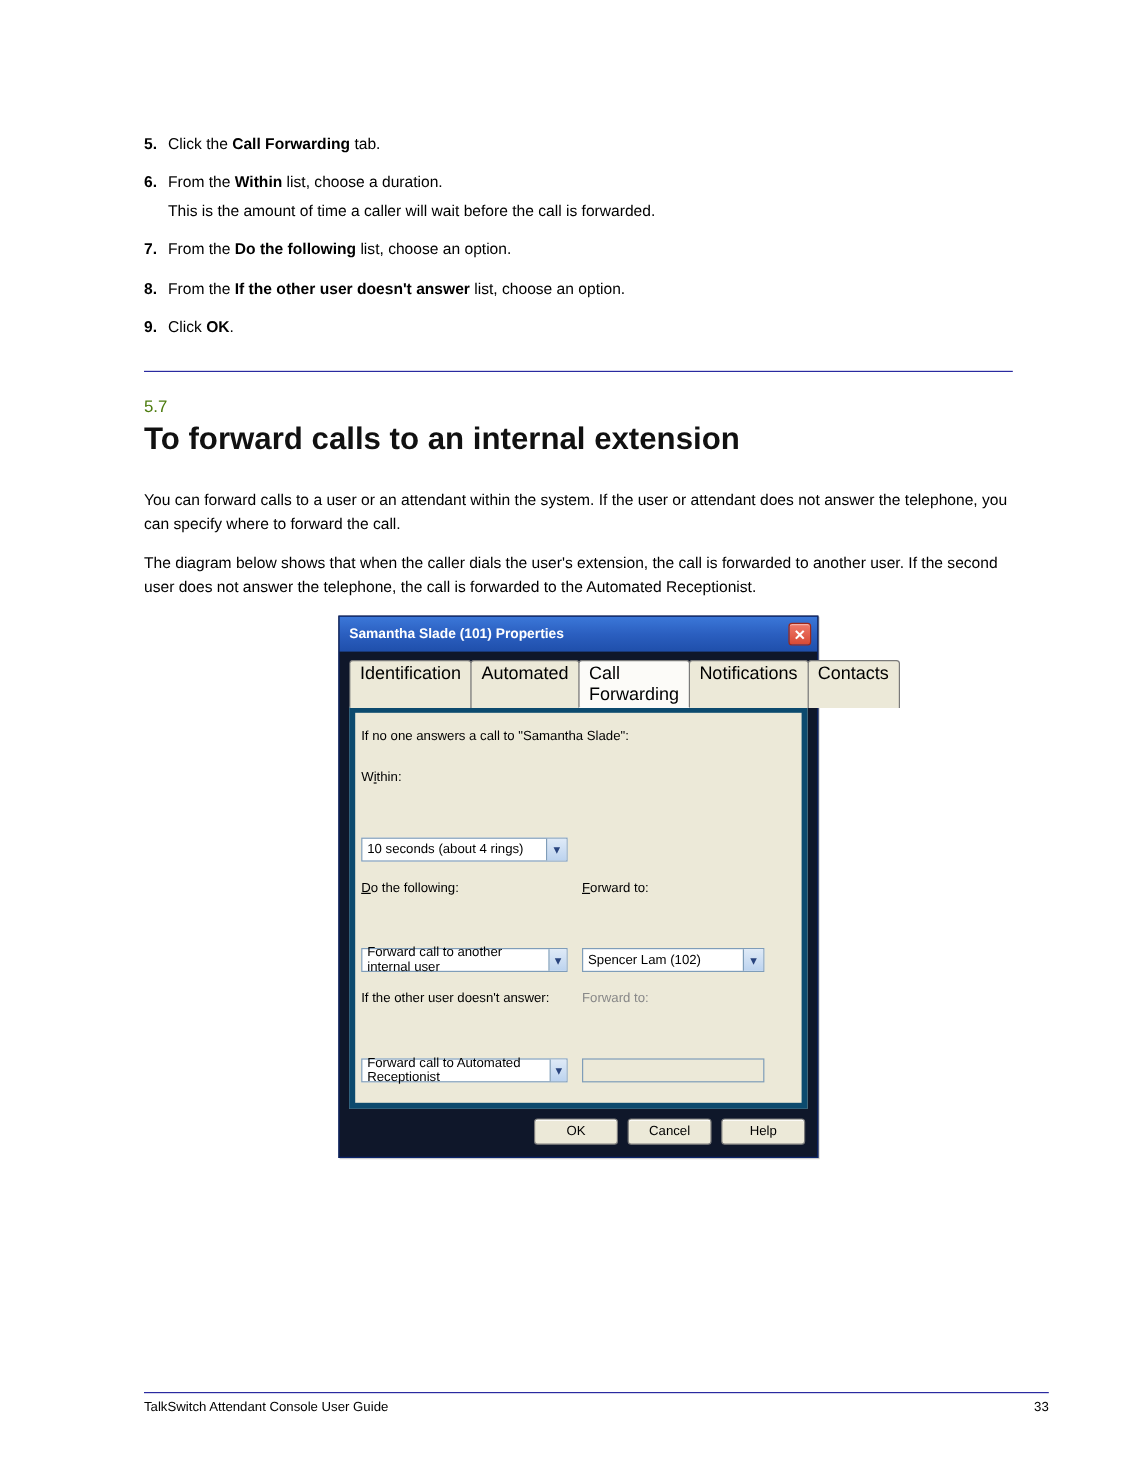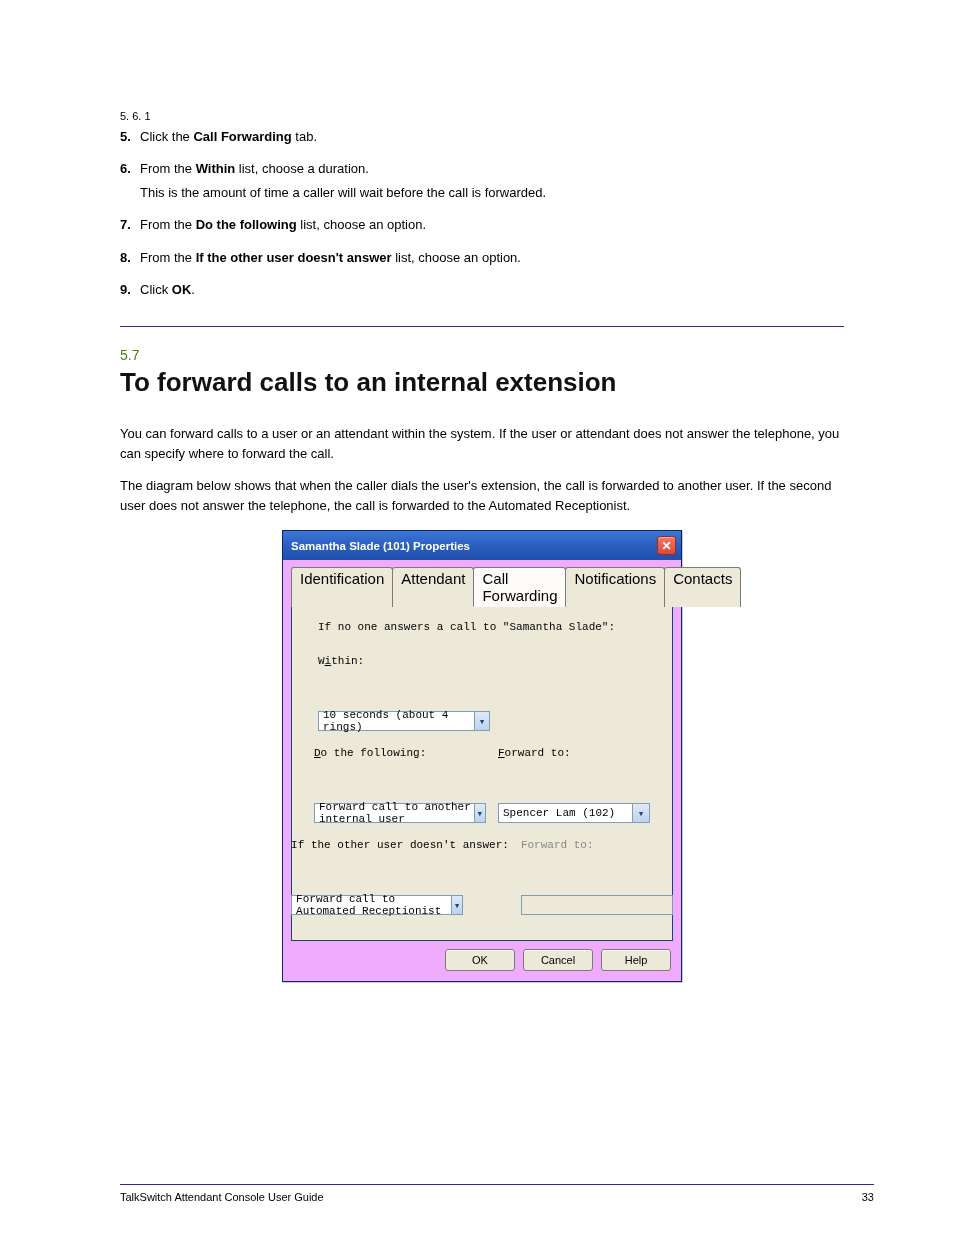--- a/index.html
+++ b/index.html
@@ -23,21 +23,21 @@
   .bold { font-weight: bold; }
   .hr { border: 0; border-top: 1.5px solid #2a2aa0; margin: 26px 0 20px 0; }
   .h2-num { font-size: 14px; color: #4d7c0f; margin-bottom: 4px; }
   .h2 { font-family: Liberation Sans, sans-serif; font-size: 26px; font-weight: bold; margin: 0 0 26px 0; color: #111; }
   .body-text { font-size: 13px; line-height: 1.55; margin-bottom: 12px; }
 
   
   .dialog-wrap { display:flex; justify-content:center; margin-top: 14px; }
   .dialog {
     width: 400px;
-    background: #f0abfc;
+    background: #0f172a;
     border: 1px solid #0a246a;
     box-shadow: 1px 1px 0 rgba(0,0,0,.2);
     font-family: Tahoma, Arial, sans-serif;
     font-size: 11px;
     color: #000;
   }
   .titlebar {
     background: linear-gradient(#3b77d8, #2b5fc0 50%, #1f4fab);
     color: #fff;
     font-weight: bold;
@@ -63,77 +63,75 @@
     font-size: 15px;
     position: relative;
     top: 1px;
     border-radius: 3px 3px 0 0;
     margin-right: -1px;
   }
   .tab.active { background: #fcfbf8; z-index:2; border-bottom: 1px solid #fcfbf8; }
   .tab.inactive { background:#ece9d8; color:#000; }
   .tabpanel {
     margin: 0 8px 8px 8px;
-    border: 1px solid #0c4a6e;
+    border: 5px solid #0c4a6e;
     background: #ece9d8;
     height: 335px;
-    padding: 14px 26px;
-    font-family: Liberation Mono, monospace;
+    padding: 14px 5px;
   }
   .dlabel { font-size: 11px; margin-bottom: 3px; }
   .dlabel .und { text-decoration: underline; }
   .dselect {
     width: 172px; height: 20px;
     border: 1px solid #7f9db9;
     background:#fff;
     display:flex; align-items:center; justify-content:space-between;
     padding: 0 0 0 4px;
     font-size: 11px;
     margin-top: 44px;
   }
   .dselect .arrow {
     width: 17px; height: 18px;
     background: linear-gradient(#dfeaf7,#bcd3ef);
     border-left: 1px solid #7f9db9;
     display:flex; align-items:center; justify-content:center;
     color: #29447e;
   }
   .dselect.wide { width: 152px; }
-  .row2 { display:flex; gap: 12px; justify-content: center; }
+  .row2 { display:flex; gap: 12px; }
   .col { flex: 0 0 auto; }
   .dselect.disabled { background:#ece9d8; color:#888; }
   .disabled-label { color:#888; }
   .buttonrow {
     display:flex; justify-content:flex-end; gap: 8px;
     padding: 0 10px 10px 0;
   }
   .winbtn {
     min-width: 70px; height: 22px;
     border: 1px solid #7a7a7a;
     background: #ece9d8;
     font-size: 11px;
     border-radius: 3px;
     box-shadow: inset 0 1px 0 #fff;
     display:flex; align-items:center; justify-content:center;
     padding: 0 10px;
   }
   .footer {
     position: absolute;
-    left: 120px; right: 80px; bottom: 32px;
+    left: 120px; right: 80px; bottom: 56px;
     font-size: 11px; color:#000;
   }
   .footer .ln { border-top: 1.5px solid #2a2aa0; margin-bottom: 6px; }
   .footer .row { display:flex; justify-content:space-between; }
 </style>
 </head>
 <body>
 
 <div class="page">
 
-  <div class="section-num-small">5. 6. 1</div>
 
   <div class="step-list">
     <div class="step">
       <span class="num">5.</span><span>Click the </span><span class="bold">Call Forwarding</span><span> tab.</span>
     </div>
     <div class="step">
       <span class="num">6.</span><span>From the </span><span class="bold">Within</span><span> list, choose a duration.</span>
       <div class="sub">This is the amount of time a caller will wait before the call is forwarded.</div>
     </div>
     <div class="step">
@@ -159,21 +157,21 @@
     <div class="dialog">
       <div class="titlebar">
         <span>Samantha Slade (101) Properties</span>
         <div class="closebtn">
           <span>✕</span>
         </div>
       </div>
 
       <div class="tabbar">
         <div class="tab inactive">Identification</div>
-        <div class="tab inactive">Attendant</div>
+        <div class="tab inactive">Automated</div>
         <div class="tab active">Call Forwarding</div>
         <div class="tab inactive">Notifications</div>
         <div class="tab inactive">Contacts</div>
       </div>
 
       <div class="tabpanel">
         <div style="margin-bottom:22px;">If no one answers a call to "Samantha Slade":</div>
 
         <div class="dlabel"><span>W</span><span class="und">i</span><span>thin:</span></div>
         <div class="dselect">

